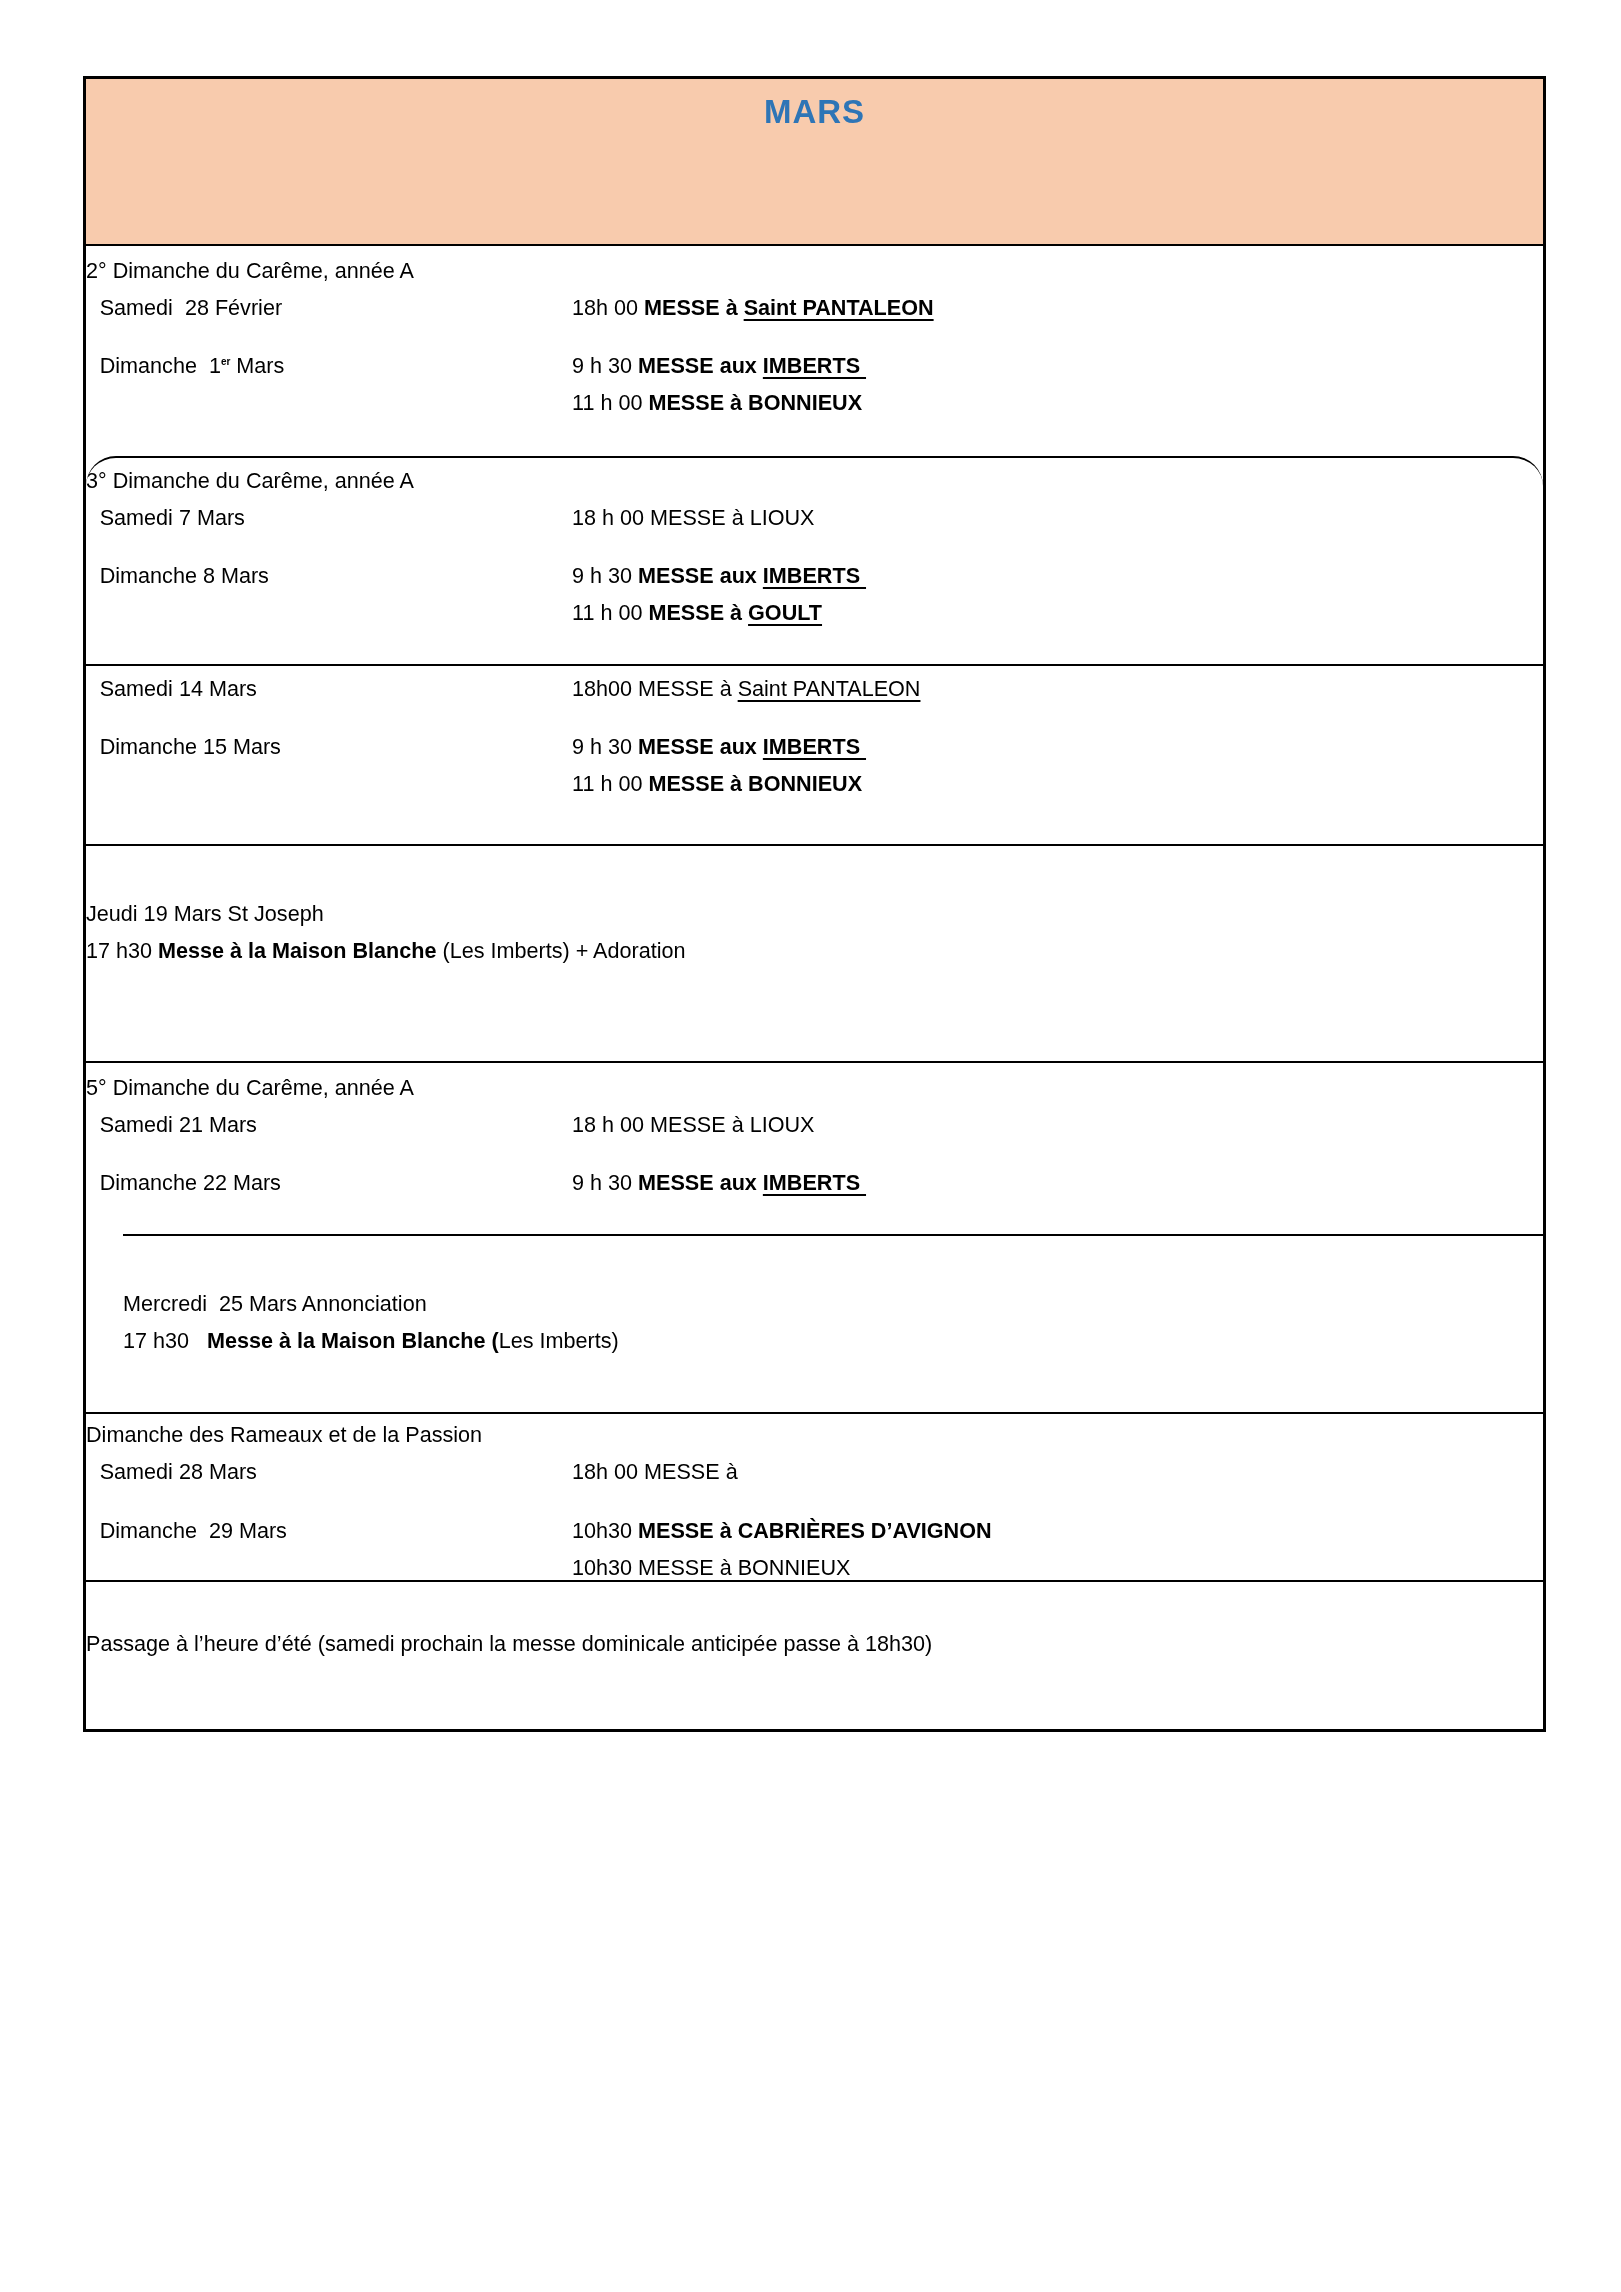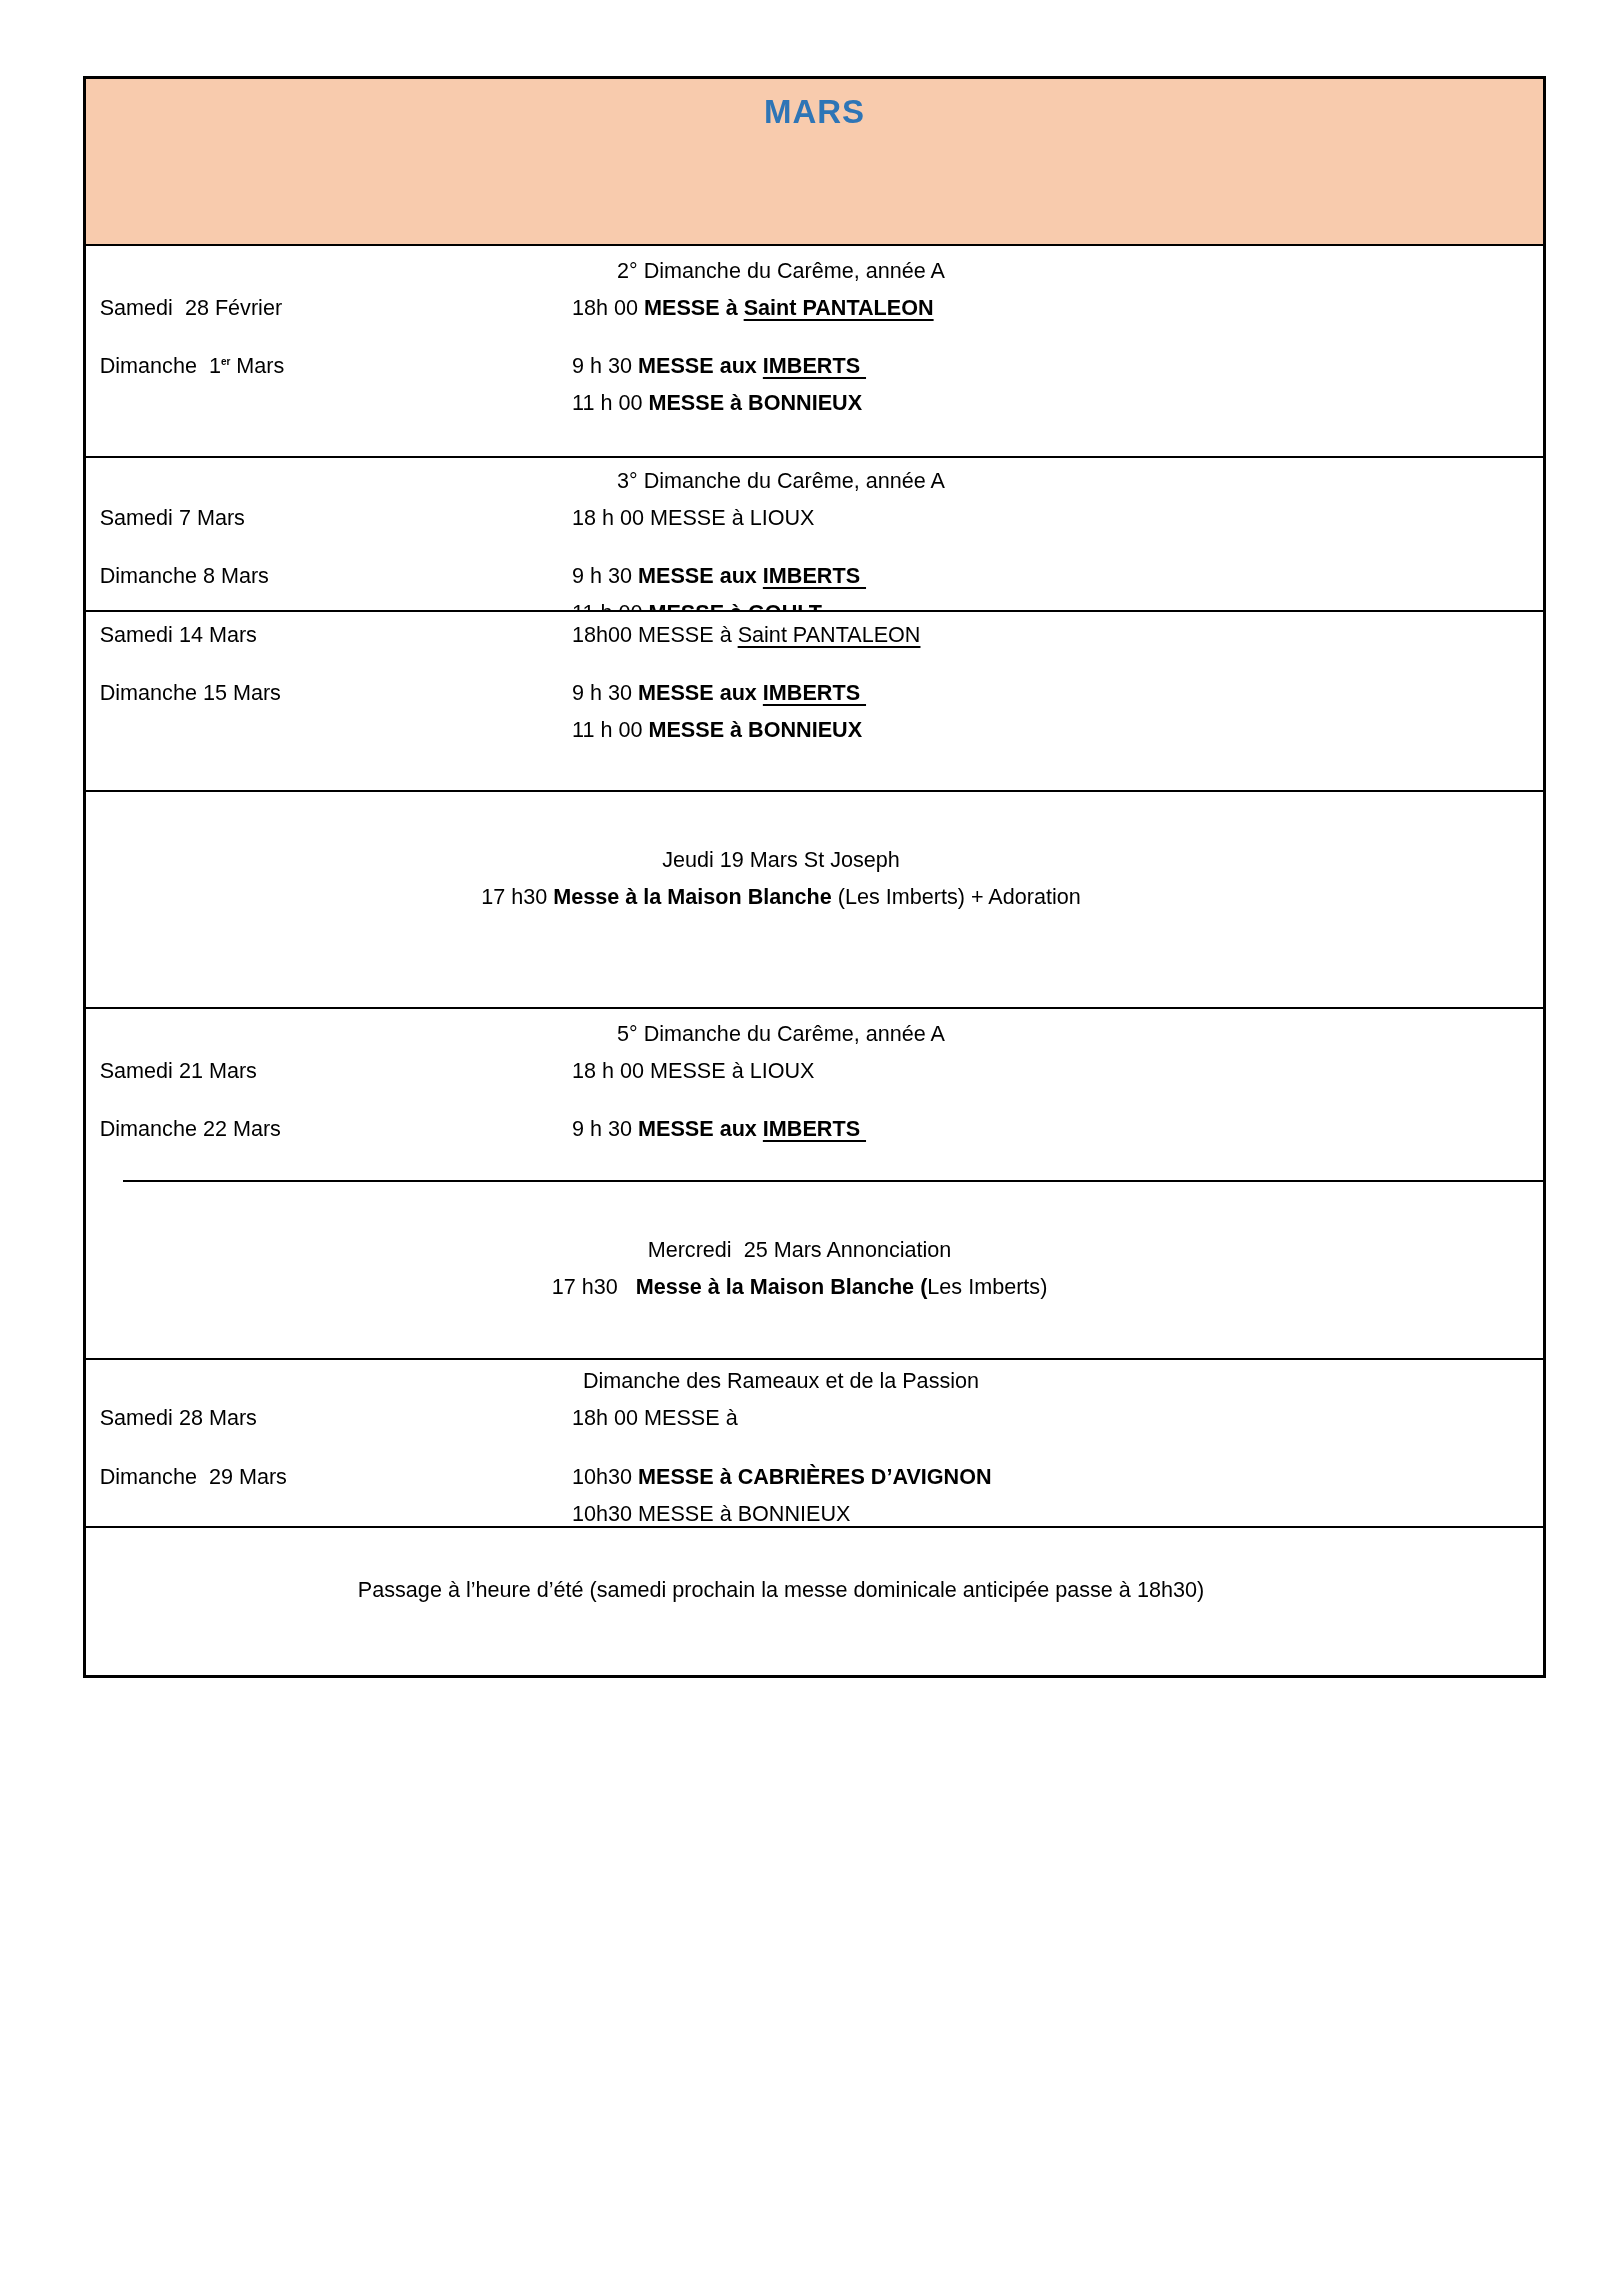--- a/index.html
+++ b/index.html
@@ -41,21 +41,20 @@
     border-top: 2.9px solid #000000;
     overflow: hidden;
   }
   .line {
     position: relative;
     line-height: 37px;
     font-size: 21.6px;
     white-space: pre-wrap;
   }
   .line.center {
-    text-align: center;
     padding-right: 67px;
   }
   .line.indent {
     text-align: left;
     padding-left: 486px;
   }
   .date {
     position: absolute;
     left: 13.7px;
     top: 0;
@@ -73,21 +72,21 @@
     <div class="header-row" style="background: rgb(248, 203, 173);">
       <span class="month-title" style="color: rgb(46, 117, 182);">MARS</span>
     </div>
     <div>
         <div class="row" style="height: 212px; padding-top: 5.9px;">
           <div class="line center"><span><span>2° Dimanche du Carême, année A</span></span></div>
           <div class="line indent"><span class="date"><span>Samedi  28 Février</span></span><span><span>18h 00 </span><span class="b">MESSE à </span><span class="b u">Saint PANTALEON</span></span></div>
           <div class="line indent" style="margin-top: 21.6px;"><span class="date"><span>Dimanche  1</span><sup class="b">er</sup><span> Mars</span></span><span><span>9 h 30 </span><span class="b">MESSE aux </span><span class="b u">IMBERTS </span></span></div>
           <div class="line indent"><span><span>11 h 00 </span><span class="b">MESSE à BONNIEUX</span></span></div>
         </div>
-        <div class="row" style="height: 154px; padding-top: 3.9px;">
+        <div class="row" style="height: 208px; padding-top: 3.9px; border-radius: 30px;">
           <div class="line center"><span><span>3° Dimanche du Carême, année A</span></span></div>
           <div class="line indent"><span class="date"><span>Samedi 7 Mars</span></span><span><span>18 h 00 MESSE à LIOUX</span></span></div>
           <div class="line indent" style="margin-top: 21.6px;"><span class="date"><span>Dimanche 8 Mars</span></span><span><span>9 h 30 </span><span class="b">MESSE aux </span><span class="b u">IMBERTS </span></span></div>
           <div class="line indent"><span><span>11 h 00 </span><span class="b">MESSE à </span><span class="b u">GOULT</span></span></div>
         </div>
         <div class="row" style="height: 180px; padding-top: 3.9px;">
           <div class="line indent"><span class="date"><span>Samedi 14 Mars</span></span><span><span>18h00 MESSE à </span><span class="u">Saint PANTALEON</span></span></div>
           <div class="line indent" style="margin-top: 21.6px;"><span class="date"><span>Dimanche 15 Mars</span></span><span><span>9 h 30 </span><span class="b">MESSE aux </span><span class="b u">IMBERTS </span></span></div>
           <div class="line indent"><span><span>11 h 00 </span><span class="b">MESSE à BONNIEUX</span></span></div>
         </div>

